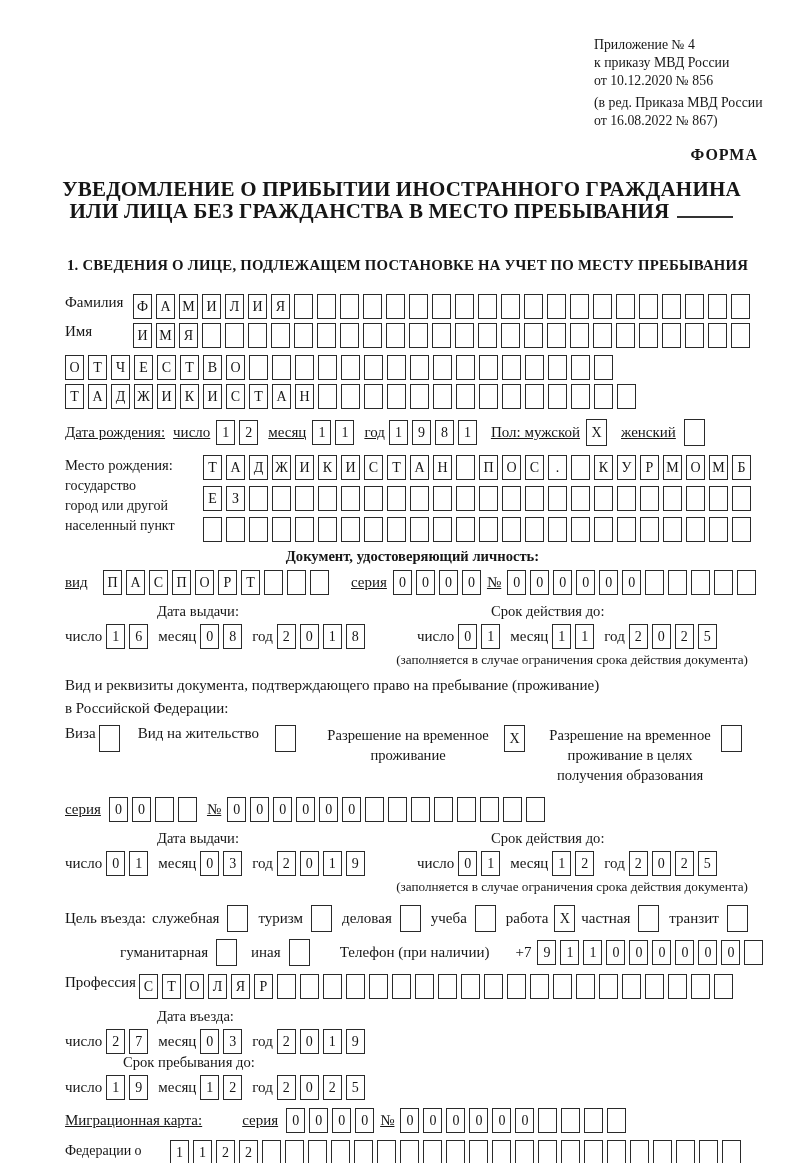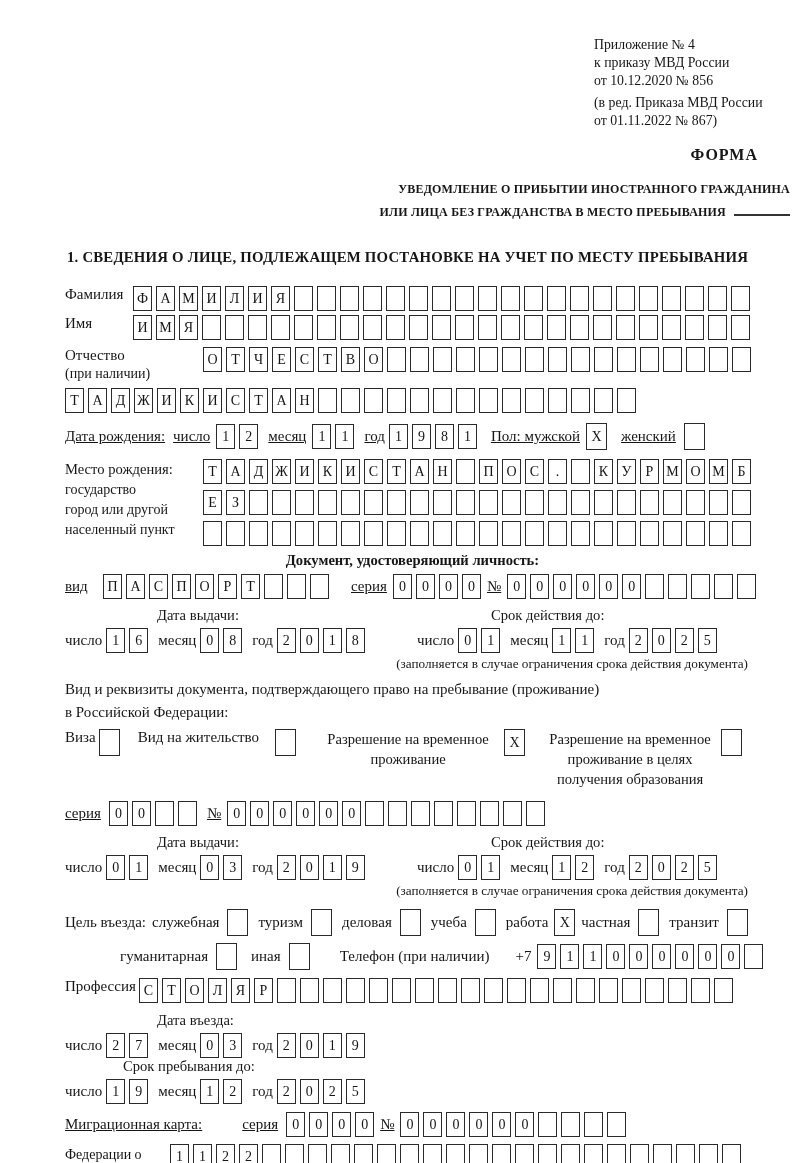--- a/index.html
+++ b/index.html
@@ -4,23 +4,23 @@
 <style>
   html,body { margin:0; padding:0; background:#ffffff; }
   .page {
     position:relative; width:800px; height:1163px; box-sizing:border-box;
     padding:36px 10px 0 65px; overflow:hidden; background:#fff;
     font-family:"Liberation Serif", serif; color:#161616; font-size:15px;
   }
   .ref-block { margin-left:auto; width:196px; font-size:13.8px; line-height:18px; }
   .ref-block .gap { height:4px; }
   .forma { text-align:right; padding-right:32px; font-weight:bold; font-size:16px; letter-spacing:1px; margin-top:16px; }
-  .title { text-align:right; font-weight:bold; font-size:12px; line-height:22px; margin-top:14px; margin-left:-52px; letter-spacing:.2px; }
+  .title { text-align:center; font-weight:bold; font-size:21px; line-height:22px; margin-top:14px; margin-left:-52px; letter-spacing:.2px; }
   .blank { display:inline-block; width:56px; border-bottom:2px solid #333; height:14px; margin-left:8px; vertical-align:baseline; }
-  .section { font-weight:bold; font-size:14.8px; margin-top:26px; margin-left:2px; letter-spacing:.2px; }
+  .section { font-weight:bold; font-size:14.8px; margin-top:35px; margin-left:2px; letter-spacing:.2px; }
 
   .cells { display:inline-flex; gap:4px; vertical-align:middle; flex:0 0 auto; }
   .cell {
     flex:0 0 auto; width:17px; height:23px; border:1.6px solid #2a2a2a; background:#fff;
     display:inline-flex; align-items:center; justify-content:center;
     font-size:14px; line-height:1; font-family:"Liberation Serif", serif;
   }
   .cb .cell { width:19px; height:25px; }
 
   .row { display:flex; align-items:flex-start; margin-top:5px; }
@@ -61,21 +61,21 @@
 <body>
 
 <div class="page">
 
   <div class="ref-block">
     <div>Приложение № 4</div>
     <div>к приказу МВД России</div>
     <div>от 10.12.2020 № 856</div>
     <div class="gap"></div>
     <div>(в ред. Приказа МВД России</div>
-    <div>от 01.11.2022 № 867)</div>
+    <div>от 16.08.2022 № 867)</div>
   </div>
 
   <div class="forma">ФОРМА</div>
 
   <div class="title">
     <div>УВЕДОМЛЕНИЕ О ПРИБЫТИИ ИНОСТРАННОГО ГРАЖДАНИНА</div>
     <div><span>ИЛИ ЛИЦА БЕЗ ГРАЖДАНСТВА В МЕСТО ПРЕБЫВАНИЯ</span><span class="blank"></span></div>
   </div>
 
   <div class="section">1. СВЕДЕНИЯ О ЛИЦЕ, ПОДЛЕЖАЩЕМ ПОСТАНОВКЕ НА УЧЕТ ПО МЕСТУ ПРЕБЫВАНИЯ</div>
@@ -140,24 +140,20 @@
         <span class="cell"></span>
         <span class="cell"></span>
         <span class="cell"></span>
         <span class="cell"></span>
         <span class="cell"></span>
         <span class="cell"></span>
       </span>
   </div>
 
   <div class="row" style="margin-top:7px;">
-    <span class="lbl w138">
-      <span>Отчество</span><br>
-      <span class="sub">(при наличии)</span>
-    </span>
     <span class="cells">
         <span class="cell">О</span>
         <span class="cell">Т</span>
         <span class="cell">Ч</span>
         <span class="cell">Е</span>
         <span class="cell">С</span>
         <span class="cell">Т</span>
         <span class="cell">В</span>
         <span class="cell">О</span>
         <span class="cell"></span>

